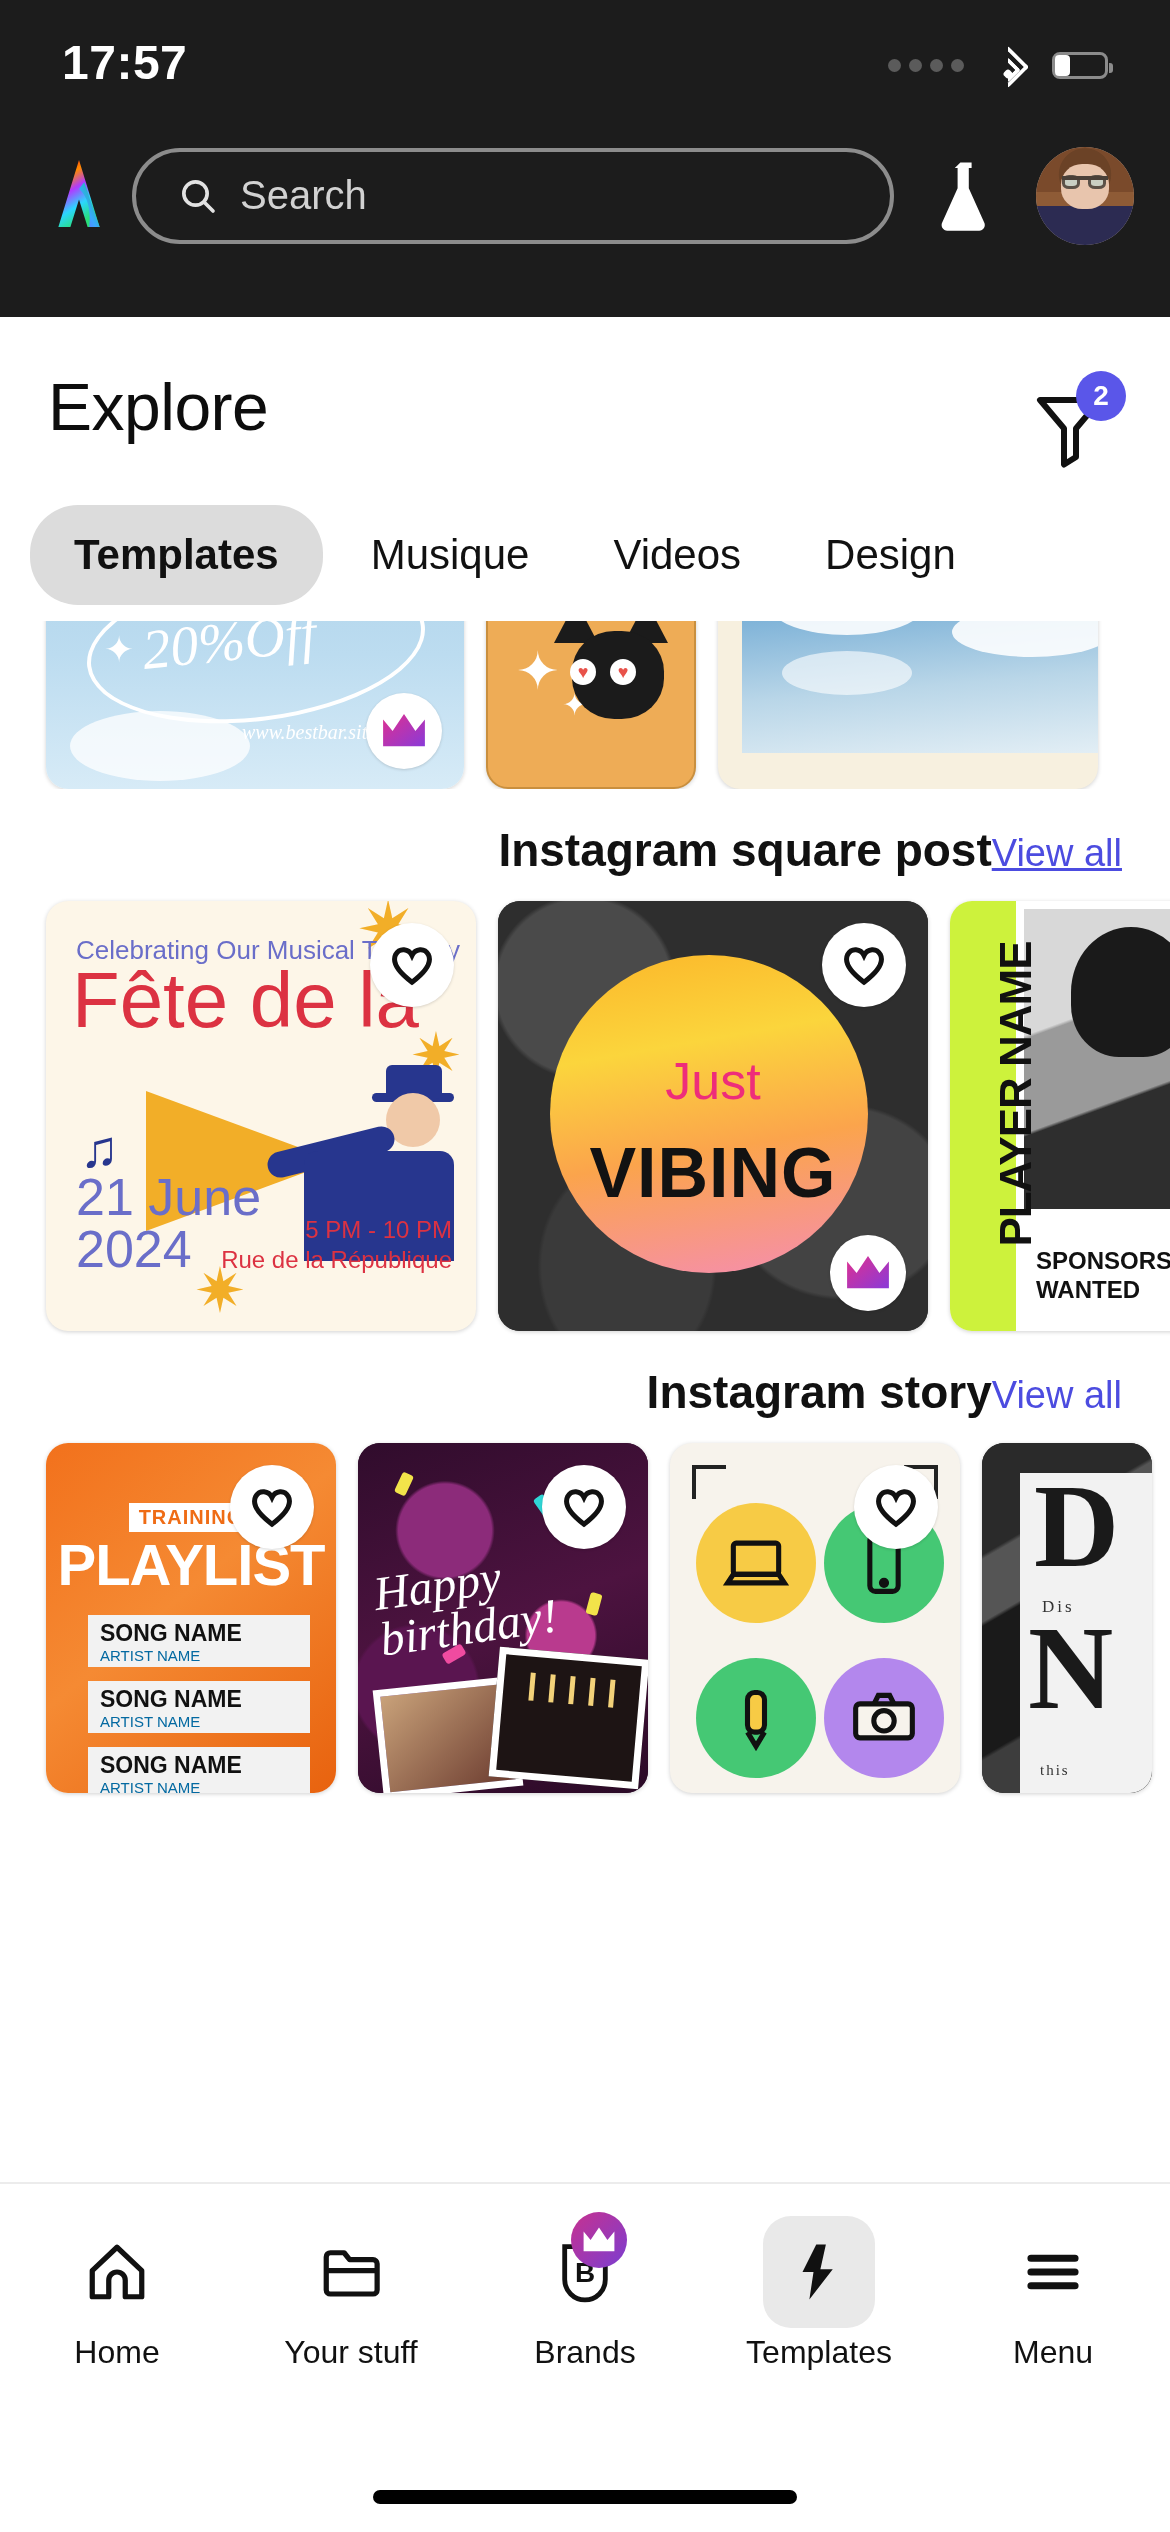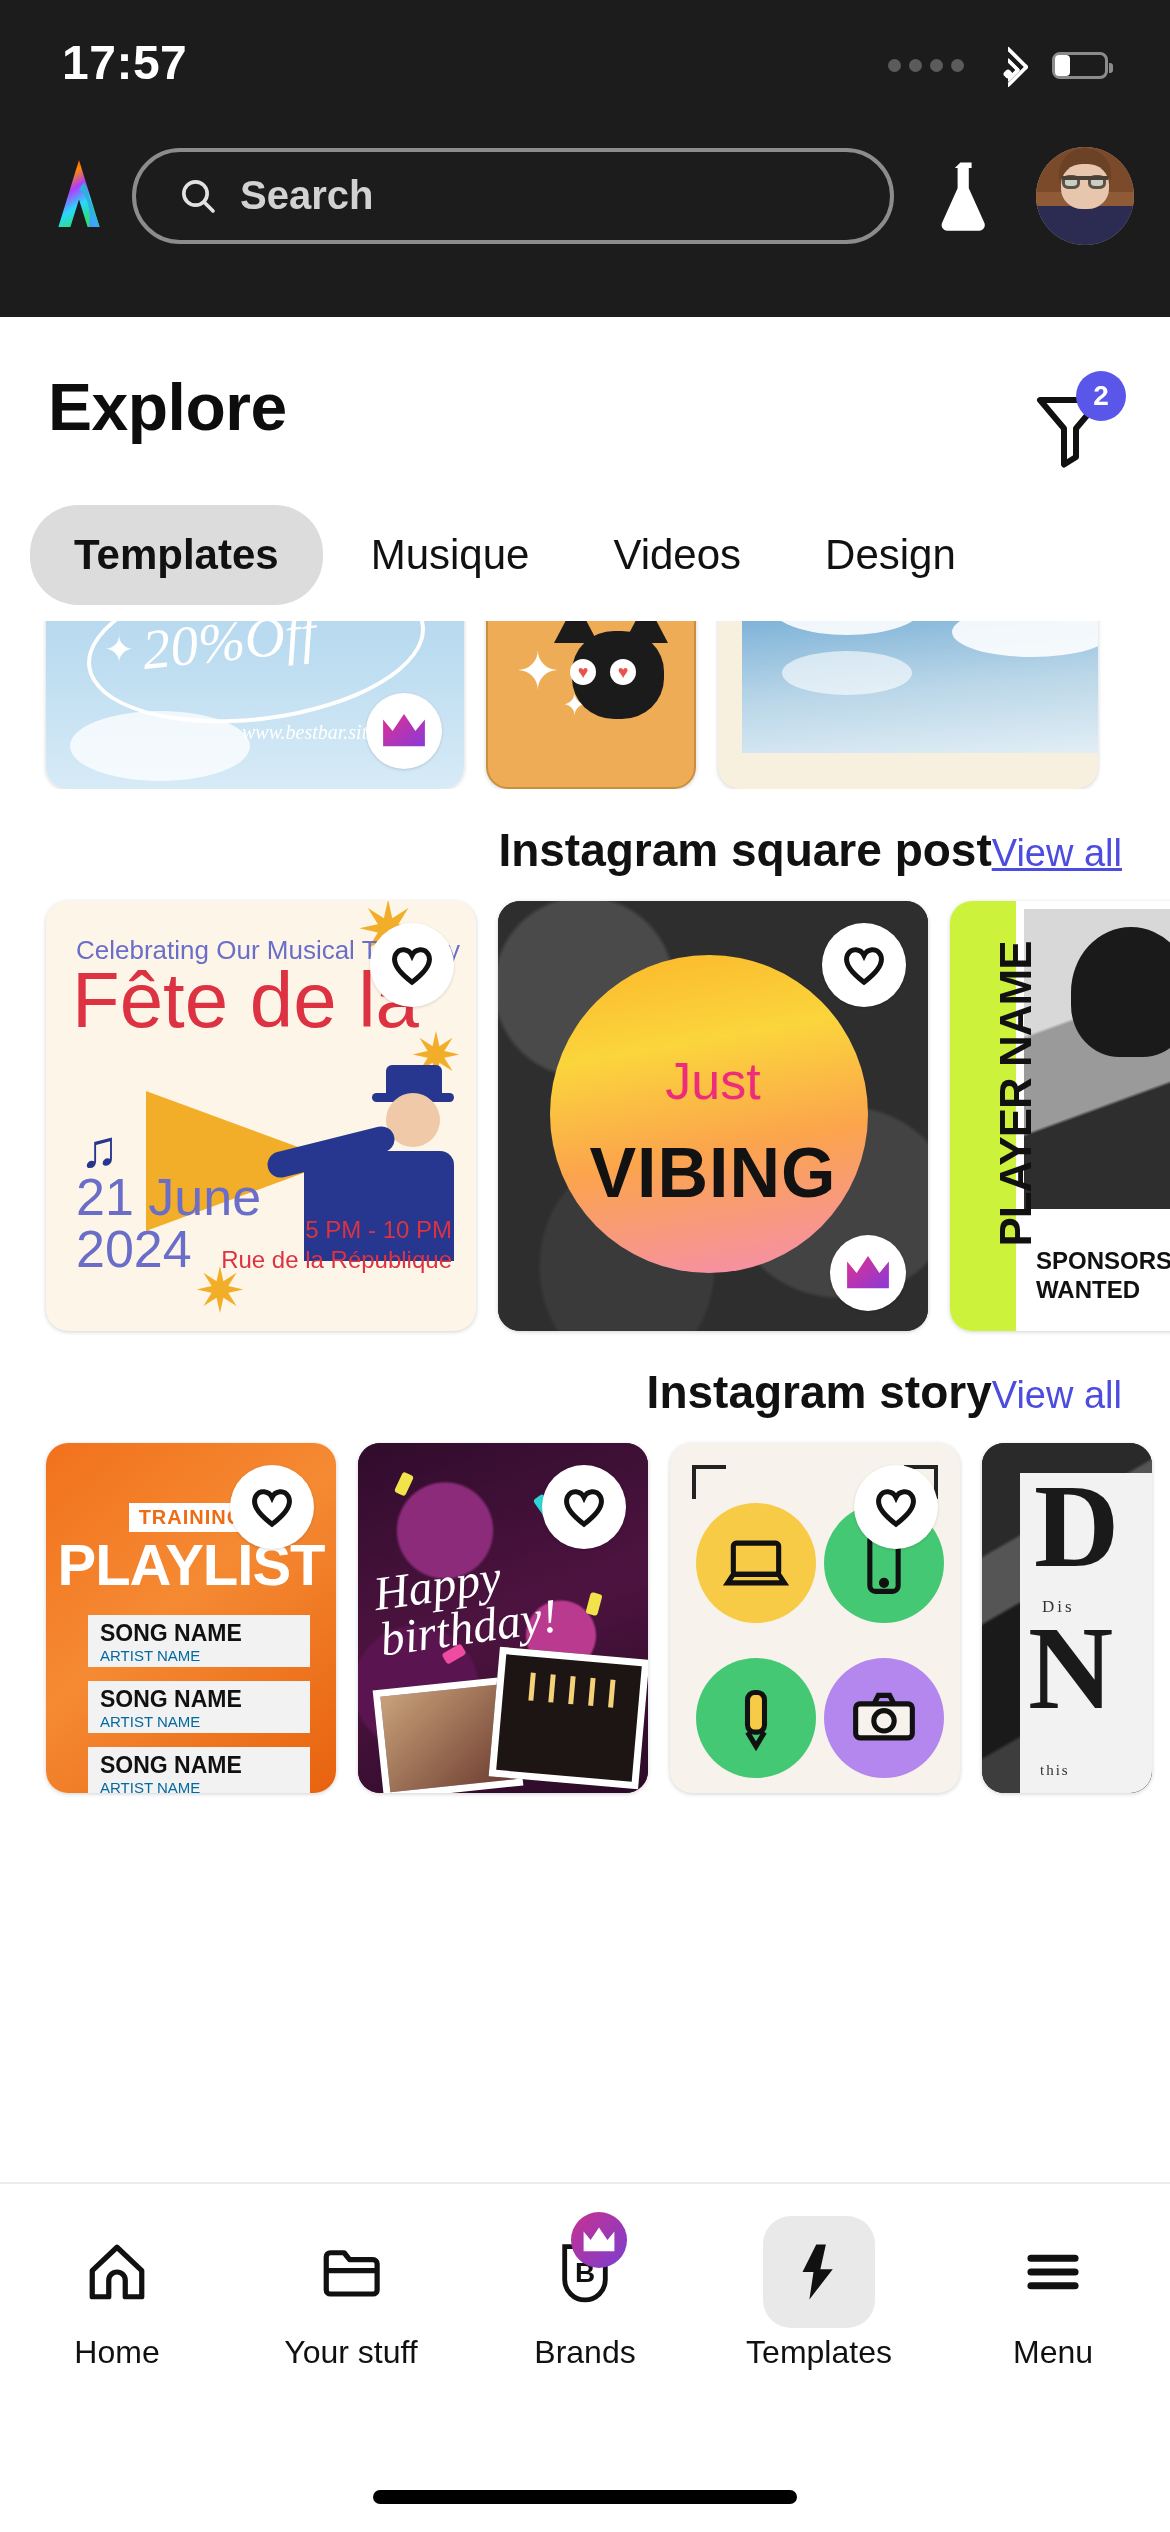--- a/index.html
+++ b/index.html
@@ -31,21 +31,20 @@
   .battery{ width:56px;height:27px;border:3px solid #8b8b8b;border-radius:8px;position:relative;}
   .battery::after{content:"";position:absolute;right:-8px;top:8px;width:4px;height:10px;
      background:#8b8b8b;border-radius:0 3px 3px 0;}
   .battery i{ display:block;height:100%;background:#fff;border-radius:4px; width:30%;}
 
   
   .appbar{
     height:213px; background:#1c1c1c;
     display:flex; align-items:center; gap:0px;
     padding:0 36px 30px 36px;
-    font-weight:bold;
   }
   .logo{ width:86px;height:86px; position:relative; flex:none; margin-right:10px;}
   .logo svg{ width:100%; height:100%; }
   .searchbar{
     flex:1; height:96px; border:4px solid #8c8c8c; border-radius:48px;
     display:flex; align-items:center; gap:22px; padding:0 42px;
     color:#d9d9d9;
   }
   .search-ico{ width:40px;height:40px; flex:none; }
   .search-ico svg{width:100%;height:100%;}
@@ -65,21 +64,21 @@
      border-top:4px solid #4a4038;}
   .avatar .g1,.avatar .g2{position:absolute;top:29%;width:18%;height:14%;
      border:3px solid #5c5248;border-radius:40%;background:#c9cfc3;}
   .avatar .g1{left:27%;} .avatar .g2{left:53%;}
 
   
   .page{ background:#fff; height:calc(2532px - 104px - 213px); position:relative; overflow:hidden;}
 
   .page-head{ display:flex; align-items:flex-start; justify-content:space-between;
      padding:52px 46px 0 48px; }
-  .page-title{ font-size:66px; font-weight:700; color:#0d0d0d; letter-spacing:-0.5px;}
+  .page-title{ font-size:66px; font-weight:400; color:#0d0d0d; letter-spacing:-0.5px;}
   .filter-wrap{ position:relative; width:96px;height:96px; margin-top:6px;}
   .filter-wrap svg{ width:72px;height:78px; position:absolute; left:6px; top:16px;}
   .filter-badge{
     position:absolute; right:-2px; top:-4px; min-width:50px;height:50px;
     background:#5a56e9; border-radius:25px; color:#fff; font-size:28px; font-weight:600;
     display:flex;align-items:center;justify-content:center;
   }
 
   
   .tabs{ display:flex; align-items:center; gap:12px; padding:34px 30px 0 30px; }

